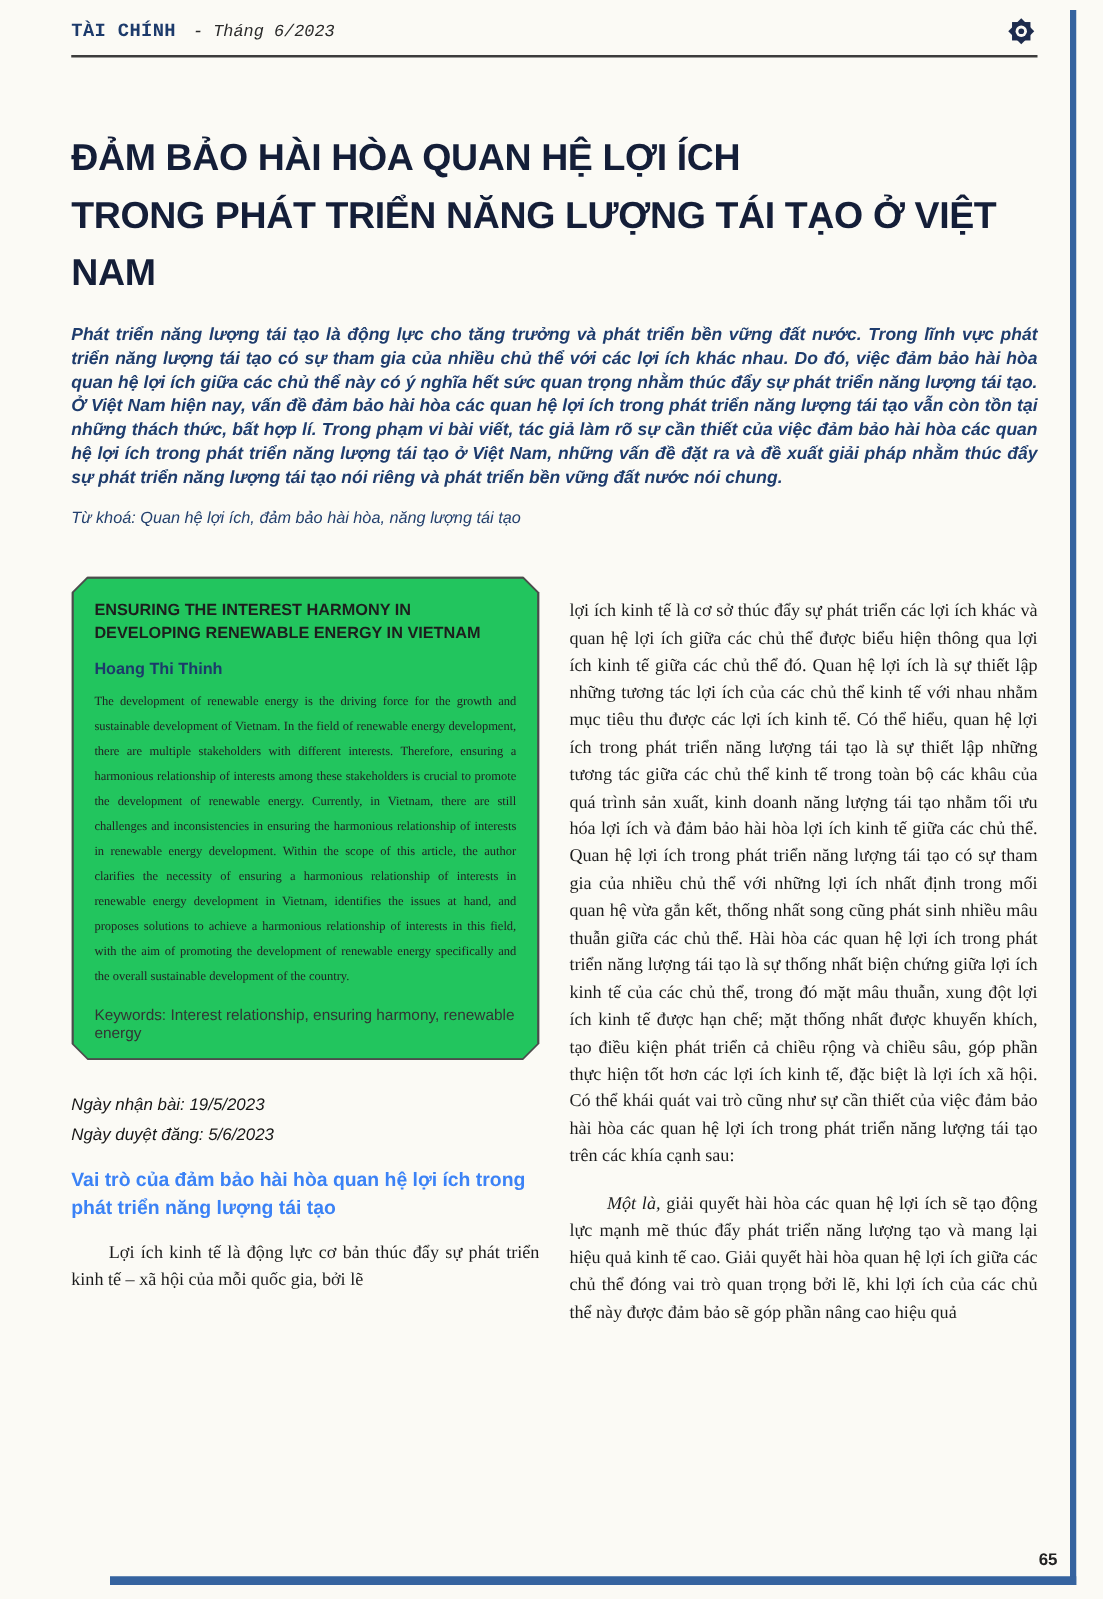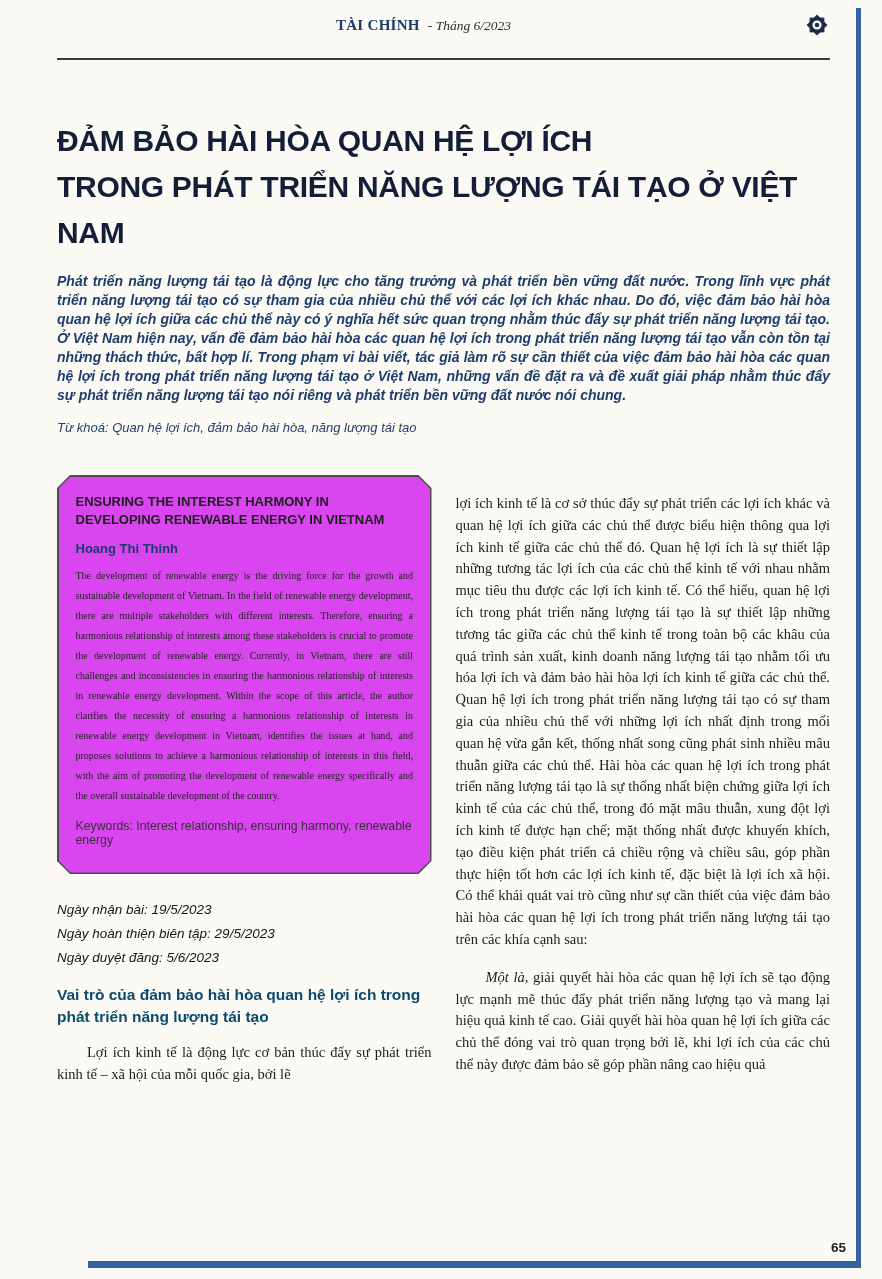--- a/index.html
+++ b/index.html
@@ -24,23 +24,23 @@
     background: var(--accent-blue, #35639f);
   }
 
   .content { position: absolute; left: 57px; top: 0; width: 773px; }
 
   
   .header {
     position: relative;
     padding-top: 16px; padding-bottom: 6px; padding-right: 40px;
     border-bottom: 2px solid #3c3c3c;
-    text-align: center;
-    font-family: Liberation Serif, serif;
-    height: 60px;
+    text-align: left;
+    font-family: Liberation Mono, monospace;
+    height: 46px;
   }
   .header .journal { font-weight: 700; font-size: 15px; color: var(--navy-header, #1c3a6b); letter-spacing: .3px; }
   .header .issue { font-style: italic; font-size: 13.5px; color: #2b2b2b; margin-left: 4px; }
   .emblem { position: absolute; right: 0; top: 12px; width: 26px; height: 26px; }
 
   
   h1 {
     margin: 58px 0 0 0;
     font-family: "Liberation Sans", sans-serif;
     font-weight: 700;
@@ -84,24 +84,24 @@
   .col { flex: 1; min-width: 0; }
 
   
   .ebox-outer {
     background: #4c4c4c;
     clip-path: polygon(13px 0, calc(100% - 13px) 0, 100% 13px, 100% calc(100% - 13px),
                        calc(100% - 13px) 100%, 13px 100%, 0 calc(100% - 13px), 0 13px);
     padding: 1.5px;
   }
   .ebox-inner {
-    background: #d946ef;
+    background: #22c55e;
     clip-path: polygon(12px 0, calc(100% - 12px) 0, 100% 12px, 100% calc(100% - 12px),
                        calc(100% - 12px) 100%, 12px 100%, 0 calc(100% - 12px), 0 12px);
-    padding: 16px 17px 26px 17px;
+    padding: 16px 17px 14px 17px;
   }
   .ebox-title {
     margin: 0;
     font-family: "Liberation Sans", sans-serif;
     font-weight: 700;
     font-size: 13px;
     line-height: 18px;
     color: #1d1d1d;
   }
   .ebox-author {
@@ -134,21 +134,21 @@
     color: #161616;
   }
   .dates p { margin: 0; }
 
   .section-heading {
     margin: 14px 0 0 0;
     font-family: "Liberation Sans", sans-serif;
     font-weight: 700;
     font-size: 15.5px;
     line-height: 22px;
-    color: #0c4a6e;
+    color: #3b82f6;
   }
 
   .body-par {
     margin: 14px 0 0 0;
     font-size: 14.5px;
     line-height: 21.8px;
     text-align: justify;
     color: #1c1c1c;
   }
   .indent { text-indent: 30px; }
@@ -209,21 +209,20 @@
         <div class="ebox-inner">
           <h3 class="ebox-title">ENSURING THE INTEREST HARMONY IN DEVELOPING RENEWABLE ENERGY IN VIETNAM</h3>
           <div class="ebox-author">Hoang Thi Thinh</div>
           <p class="ebox-abstract">The development of renewable energy is the driving force for the growth and sustainable development of Vietnam. In the field of renewable energy development, there are multiple stakeholders with different interests. Therefore, ensuring a harmonious relationship of interests among these stakeholders is crucial to promote the development of renewable energy. Currently, in Vietnam, there are still challenges and inconsistencies in ensuring the harmonious relationship of interests in renewable energy development. Within the scope of this article, the author clarifies the necessity of ensuring a harmonious relationship of interests in renewable energy development in Vietnam, identifies the issues at hand, and proposes solutions to achieve a harmonious relationship of interests in this field, with the aim of promoting the development of renewable energy specifically and the overall sustainable development of the country.</p>
           <p class="ebox-keywords">Keywords: Interest relationship, ensuring harmony, renewable energy</p>
         </div>
       </div>
 
       <div class="dates">
         <p>Ngày nhận bài: 19/5/2023</p>
-        <p>Ngày hoàn thiện biên tập: 29/5/2023</p>
         <p>Ngày duyệt đăng: 5/6/2023</p>
       </div>
 
       <h2 class="section-heading">Vai trò của đảm bảo hài hòa quan hệ lợi ích trong phát triển năng lượng tái tạo</h2>
 
       <p class="body-par indent">Lợi ích kinh tế là động lực cơ bản thúc đẩy sự phát triển kinh tế – xã hội của mỗi quốc gia, bởi lẽ</p>
 
     </div>
 
     <div class="col right-col">

